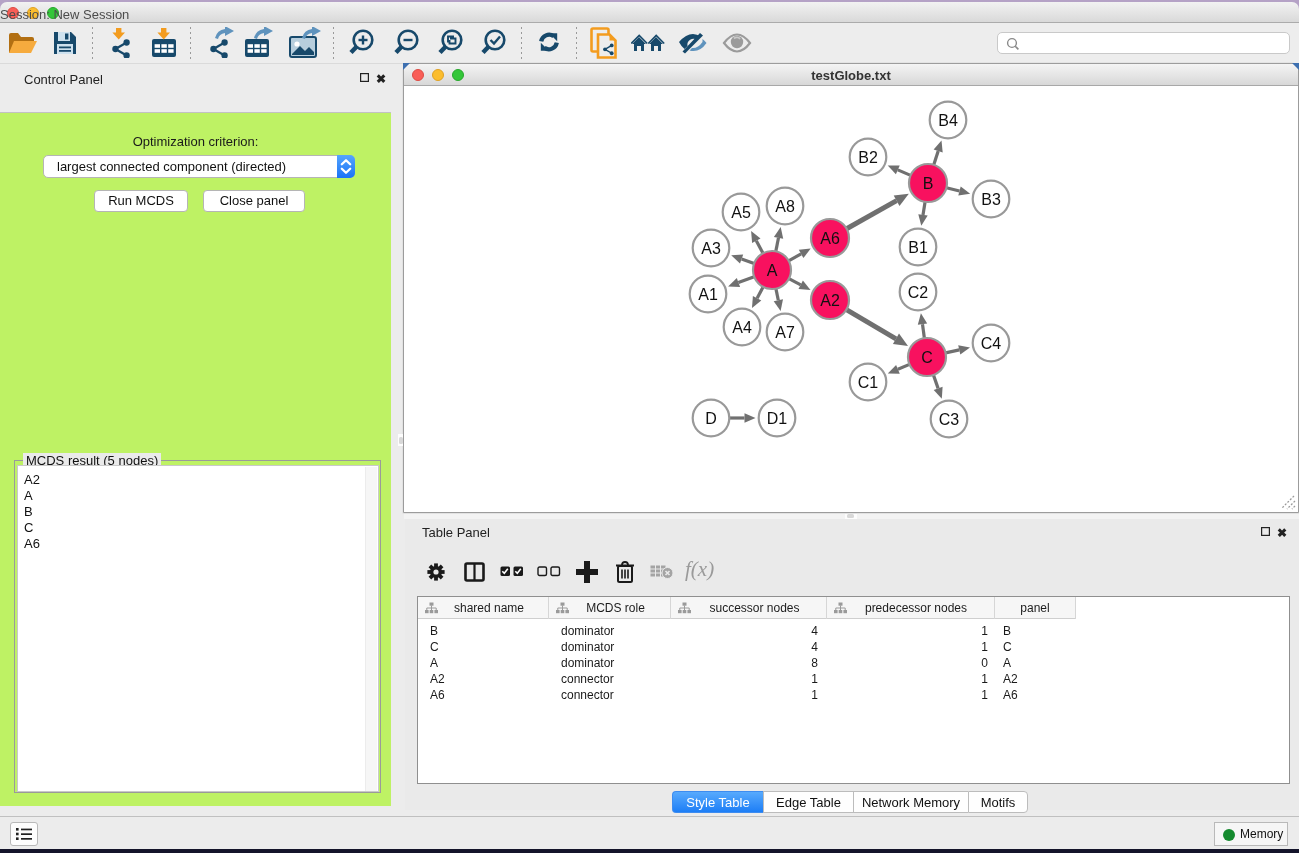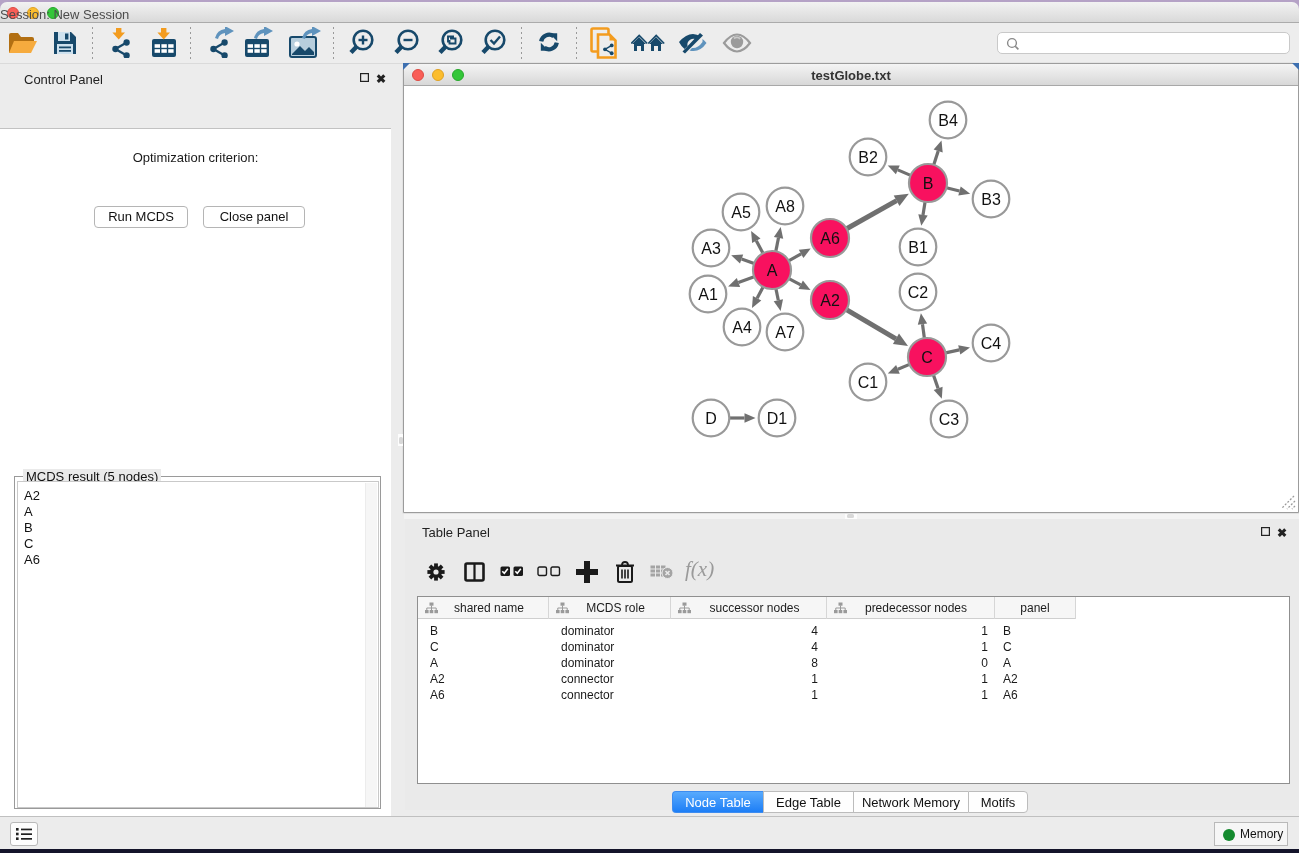--- a/index.html
+++ b/index.html
@@ -29,22 +29,22 @@
 #cp { left:0; top:64px; width:391px; height:746px; background:#ececec; }
 #cp-head { position:absolute; left:0; top:0; width:100%; height:30px; }
 #cp-head span { position:absolute; left:24px; top:8px; font-size:13px; color:#222; }
 .wicons { position:absolute; top:8px; font-size:12px; color:#222; }
 #cp-tabs { position:absolute; left:77px; top:31px; height:22px; display:flex; }
 .tab { height:22px; border:1px solid #bcbcbc; border-right:none; background:#fefefe;
   font-size:13px; color:#111; display:flex; align-items:center; justify-content:center; }
 .tab.first { border-radius:4px 0 0 4px; }
 .tab.last { border-radius:0 4px 4px 0; border-right:1px solid #bcbcbc; }
 .tab.sel { background:linear-gradient(#58aafd,#1d7ef6); color:#fff; border-color:#3d8cf0; }
-#cp-body { position:absolute; left:0px; top:64px; width:391px; height:694px;
-  border-top:1px solid #c2c2c2; background:#ffffff; }
+#cp-body { position:absolute; left:0px; top:48px; width:391px; height:694px;
+  border-top:1px solid #c2c2c2; background:#bef264; }
 #opt-label { position:absolute; left:0; width:100%; top:84px; text-align:center; font-size:13px; color:#1a1a1a;}
 #dropdown { position:absolute; left:43px; top:42px; width:312px; height:23px; background:#fff;
   border:1px solid #b5b5b5; border-radius:5px; font-size:13px; color:#111; line-height:21px;
   padding-left:13px; }
 #dd-step { position:absolute; right:-1px; top:-1px; width:18px; height:23px; border-radius:0 5px 5px 0;
   background:linear-gradient(#55a5fd,#1a73f8); }
 .btn { position:absolute; height:22px; background:#ffffff; border:1px solid #b5b5b5;
   border-radius:4px; font-size:13px; color:#111; text-align:center; line-height:20px; }
 #btn-run { left:94px; top:77px; width:94px; }
 #btn-close { left:203px; top:77px; width:102px; }
@@ -252,20 +252,28 @@
 <div class="abs" id="cp">
   <div id="cp-head">
       <span>Control Panel</span>
     <div class="wicons" style="left:360px; top:7px;"><svg width="9" height="9">
           <rect x="0.5" y="0.5" width="8" height="8" fill="none" stroke="#222" stroke-width="1.4"></rect>
         </svg></div>
     <div class="wicons" style="left:376px; font-weight:bold;">✖</div>
   </div>
   <div id="cp-body">
     <div id="opt-label" style="top:21px">Optimization criterion:</div>
+    <div id="dropdown">largest connected component (directed)
+      <div id="dd-step">
+        <svg width="18" height="23" viewBox="0 0 18 23">
+          <polyline points="4.8,9.3 9,5.2 13.2,9.3" fill="none" stroke="#fff" stroke-width="2.3" stroke-linecap="round" stroke-linejoin="round"></polyline>
+          <polyline points="4.8,13.7 9,17.8 13.2,13.7" fill="none" stroke="#fff" stroke-width="2.3" stroke-linecap="round" stroke-linejoin="round"></polyline>
+        </svg>
+      </div>
+    </div>
     <div class="btn" id="btn-run">Run MCDS</div>
     <div class="btn" id="btn-close">Close panel</div>
     <div id="mcds-group">
       <div id="mcds-label">MCDS result (5 nodes)</div>
       <div id="mcds-list">A2<br>A<br>B<br>C<br>A6
         <div id="mcds-scroll"></div>
       </div>
     </div>
   </div>
 </div>
@@ -512,21 +520,21 @@
 <div class="td" style="left:300px;top:74px;width:100px;text-align:right">1</div>
 <div class="td" style="left:470px;top:74px;width:100px;text-align:right">1</div>
 <div class="td" style="left:585px;top:74px">A2</div>
 <div class="td" style="left:12px;top:90px">A6</div>
 <div class="td" style="left:143px;top:90px">connector</div>
 <div class="td" style="left:300px;top:90px;width:100px;text-align:right">1</div>
 <div class="td" style="left:470px;top:90px;width:100px;text-align:right">1</div>
 <div class="td" style="left:585px;top:90px">A6</div>
   </div>
   <div id="tp-tabs">
-    <div class="tab first sel" style="width:91px">Node Table</div>
+    <div class="tab first sel" style="width:91px">Style Table</div>
     <div class="tab" style="width:90px">Edge Table</div>
     <div class="tab" style="width:115px">Network Memory</div>
     <div class="tab last" style="width:60px">Motifs</div>
   </div>
 </div>
 
 <div class="abs" style="left:404px;top:513.5px;width:895px;height:5.5px;background:#f3f3f3;"></div>
 
 <div class="abs" style="left:398px;top:434px;width:5px;height:12px;background:#fdfdfd;"></div>
 <div class="abs" style="left:398.5px;top:436.5px;width:4px;height:7px;background:#d8d8d8;border-radius:1.5px;"></div>

